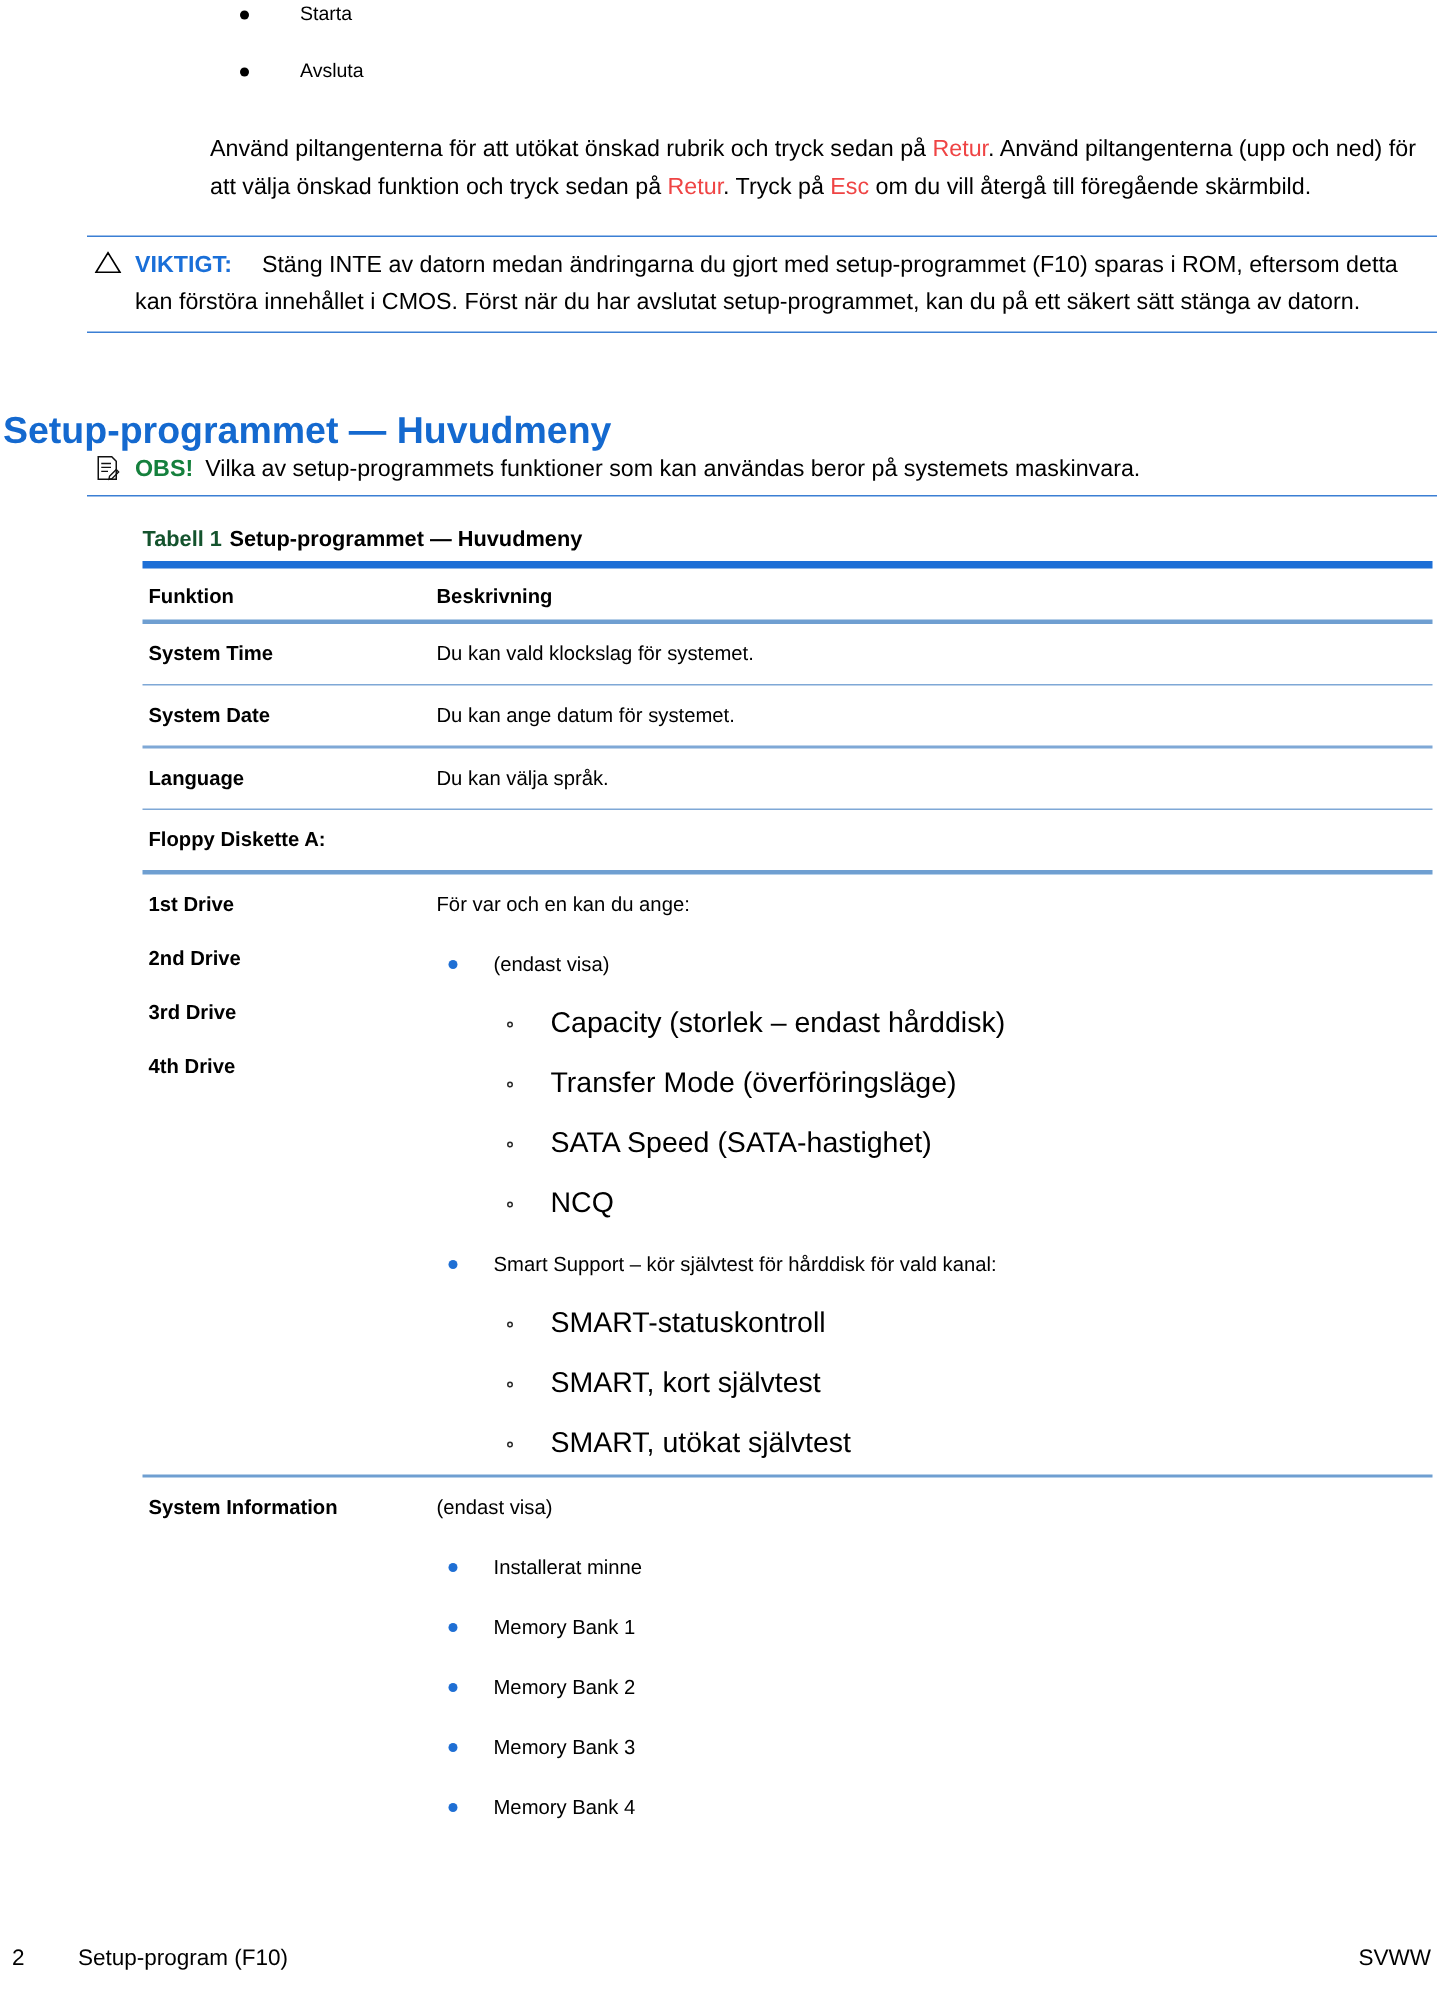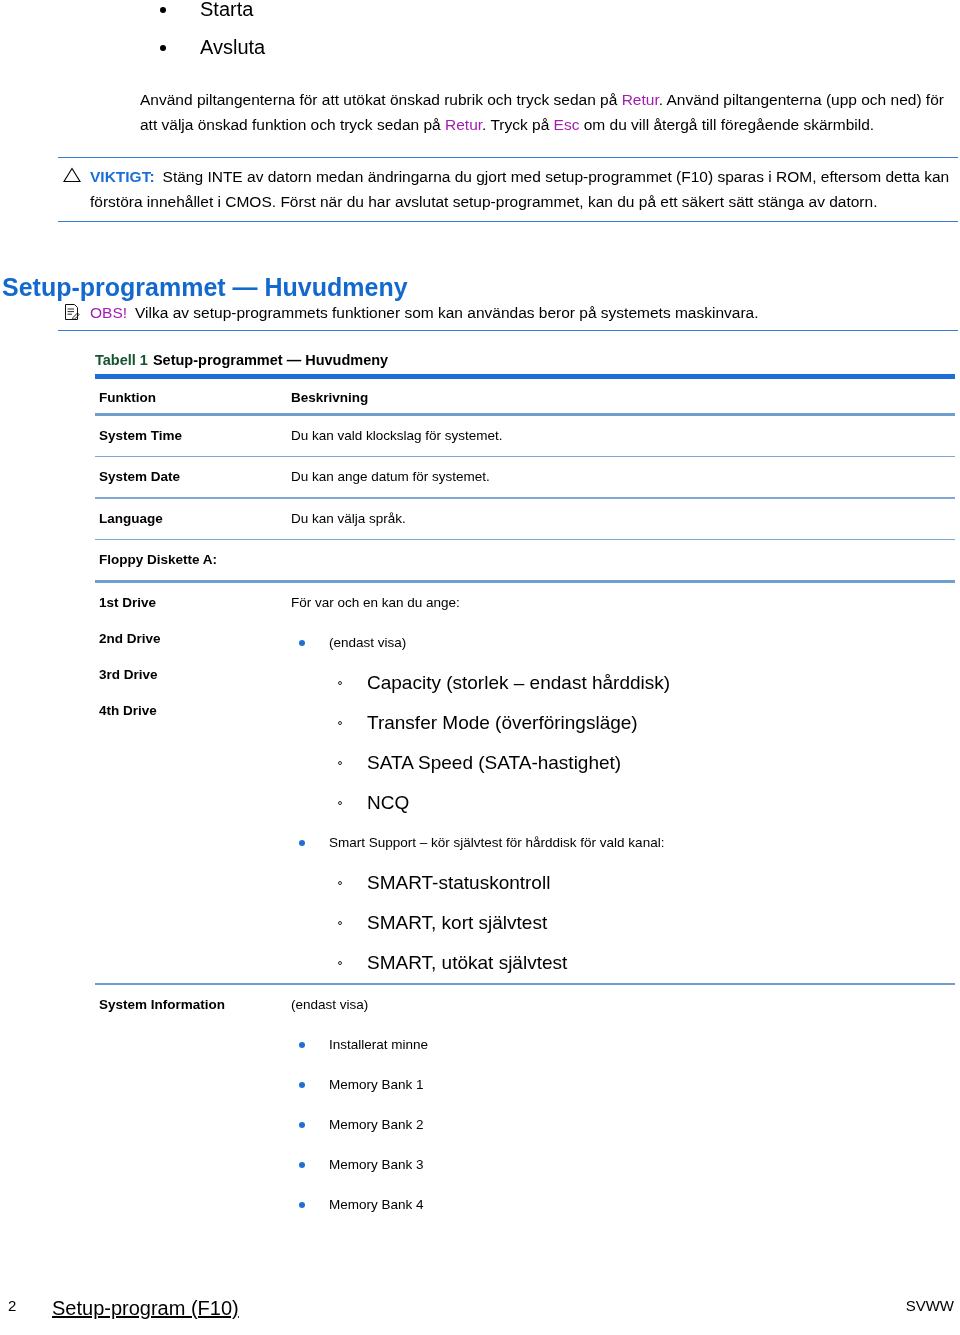--- a/index.html
+++ b/index.html
@@ -25,21 +25,21 @@
   
   .top-list {
     position: absolute;
     left: 0;
     top: 0;
     width: 960px;
   }
   .top-li {
     position: relative;
     padding-left: 200px;
-    font-size: 20px;
+    font-size: 13px;
     line-height: 18px;
     height: 38px;
   }
   .top-li .bullet {
     position: absolute;
     left: 160px;
     top: 7px;
     width: 6px;
     height: 6px;
     border-radius: 50%;
@@ -49,42 +49,42 @@
   
   .intro-para {
     position: absolute;
     left: 140px;
     top: 71px;
     width: 810px;
     font-size: 15.5px;
     line-height: 25.5px;
     text-align: left;
   }
-  .kw { color: #a21caf; }
+  .kw { color: #ef4444; }
 
   
   .adm-caution {
     position: absolute;
     left: 58px;
     top: 157px;
     width: 900px;
     border-top: 1.5px solid #3b7fd4;
     border-bottom: 1.5px solid #3b7fd4;
     padding: 6px 0 7px 0;
     box-sizing: border-box;
   }
   .adm-caution .adm-body {
     padding-left: 32px;
     font-size: 15.5px;
     line-height: 25px;
   }
   .adm-caution .adm-label {
     color: #1a6fd8;
     font-weight: bold;
-    margin-right: 8px;
+    margin-right: 20px;
   }
   .caution-icon {
     position: absolute;
     left: 5px;
     top: 9px;
     width: 18px;
     height: 16px;
   }
 
   
@@ -108,22 +108,22 @@
     border-bottom: 1.5px solid #3b7fd4;
     padding: 2px 0 6px 0;
     box-sizing: border-box;
   }
   .adm-note .adm-body {
     padding-left: 32px;
     font-size: 15.5px;
     line-height: 22px;
   }
   .adm-note .adm-label {
-    color: #a21caf;
-    font-weight: normal;
+    color: #15803d;
+    font-weight: bold;
     margin-right: 8px;
   }
   .note-icon {
     position: absolute;
     left: 4px;
     top: 3px;
     width: 18px;
     height: 18px;
   }
 
@@ -244,22 +244,21 @@
   .footer .pagenum {
     position: absolute;
     left: 8px;
     top: 0;
     font-size: 15px;
   }
   .footer .ftitle {
     position: absolute;
     left: 52px;
     top: 0;
-    font-size: 20px;
-    text-decoration: underline;
+    font-size: 15px;
   }
   .footer .fright {
     position: absolute;
     right: 6px;
     top: 0;
     font-size: 15px;
   }
 </style>
 </head>
 <body>

